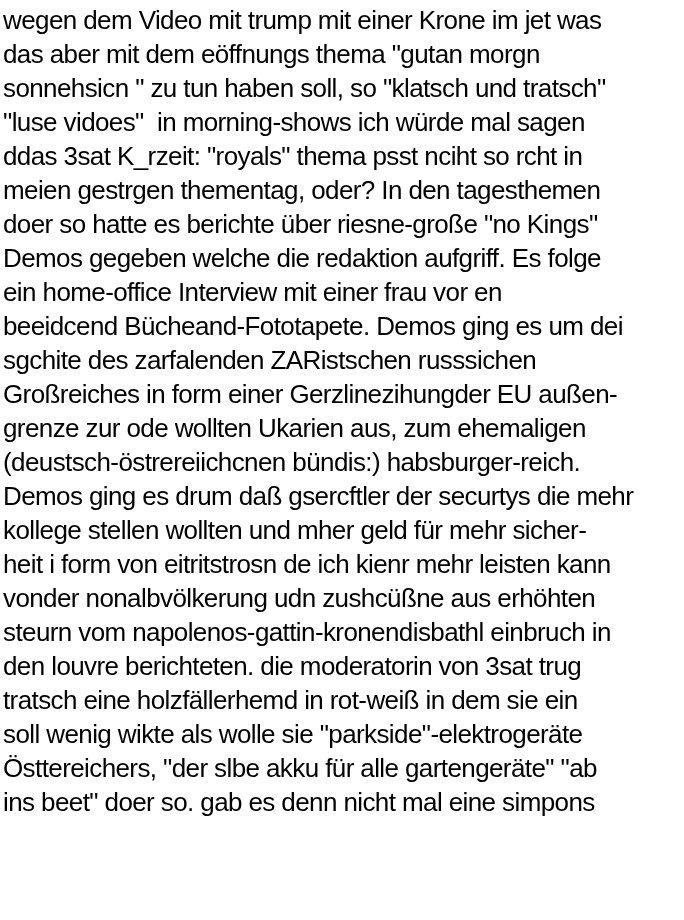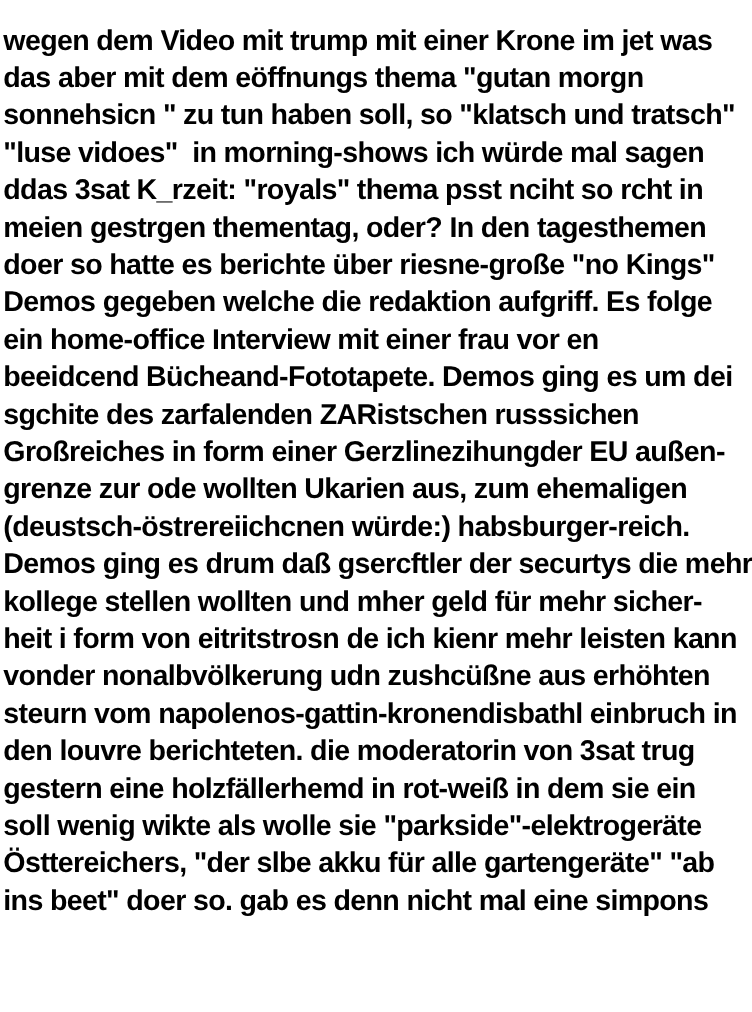--- a/index.html
+++ b/index.html
@@ -6,22 +6,21 @@
     margin: 0;
     padding: 0;
     background: #ffffff;
   }
   .page {
     width: 684px;
     height: 920px;
     background: #ffffff;
     overflow: hidden;
     box-sizing: border-box;
-    padding: 19px 0 0 3px;
-    font-weight: bold;
+    padding: 3px 0 0 3px;
   }
   .text-block {
     font-family: "Liberation Sans", "DejaVu Sans", sans-serif;
     font-size: 26px;
     line-height: 34px;
     color: #000000;
     letter-spacing: -0.6px;
   }
   .line {
     white-space: pre-wrap;
@@ -39,25 +38,25 @@
     <div class="line">"luse vidoes"  in morning-shows ich würde mal sagen</div>
     <div class="line">ddas 3sat K_rzeit: "royals" thema psst nciht so rcht in</div>
     <div class="line">meien gestrgen thementag, oder? In den tagesthemen</div>
     <div class="line">doer so hatte es berichte über riesne-große "no Kings"</div>
     <div class="line">Demos gegeben welche die redaktion aufgriff. Es folge</div>
     <div class="line">ein home-office Interview mit einer frau vor en</div>
     <div class="line">beeidcend Bücheand-Fototapete. Demos ging es um dei</div>
     <div class="line">sgchite des zarfalenden ZARistschen russsichen</div>
     <div class="line">Großreiches in form einer Gerzlinezihungder EU außen-</div>
     <div class="line">grenze zur ode wollten Ukarien aus, zum ehemaligen</div>
-    <div class="line">(deustsch-östrereiichcnen würde:) habsburger-reich.</div>
+    <div class="line">(deustsch-östrereiichcnen bündis:) habsburger-reich.</div>
     <div class="line">Demos ging es drum daß gsercftler der securtys die mehr</div>
     <div class="line">kollege stellen wollten und mher geld für mehr sicher-</div>
     <div class="line">heit i form von eitritstrosn de ich kienr mehr leisten kann</div>
     <div class="line">vonder nonalbvölkerung udn zushcüßne aus erhöhten</div>
     <div class="line">steurn vom napolenos-gattin-kronendisbathl einbruch in</div>
     <div class="line">den louvre berichteten. die moderatorin von 3sat trug</div>
-    <div class="line">gestern eine holzfällerhemd in rot-weiß in dem sie ein</div>
+    <div class="line">tratsch eine holzfällerhemd in rot-weiß in dem sie ein</div>
     <div class="line">soll wenig wikte als wolle sie "parkside"-elektrogeräte</div>
     <div class="line">Östtereichers, "der slbe akku für alle gartengeräte" "ab</div>
     <div class="line">ins beet" doer so. gab es denn nicht mal eine simpons</div>
   </div>
 </div>
 
 </body></html>

